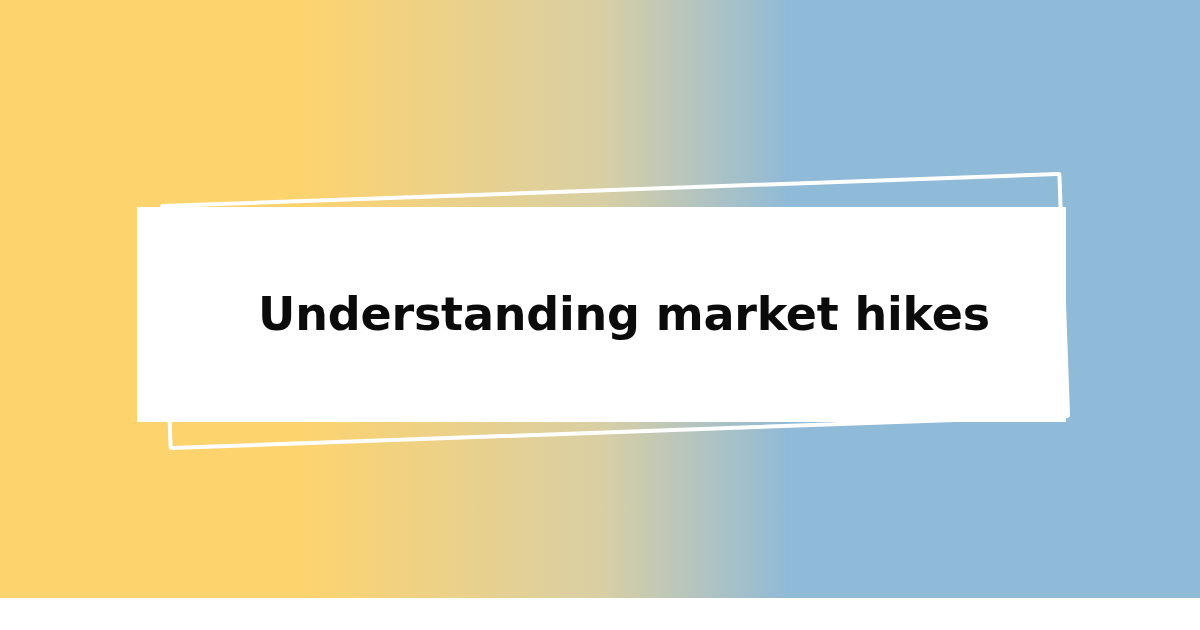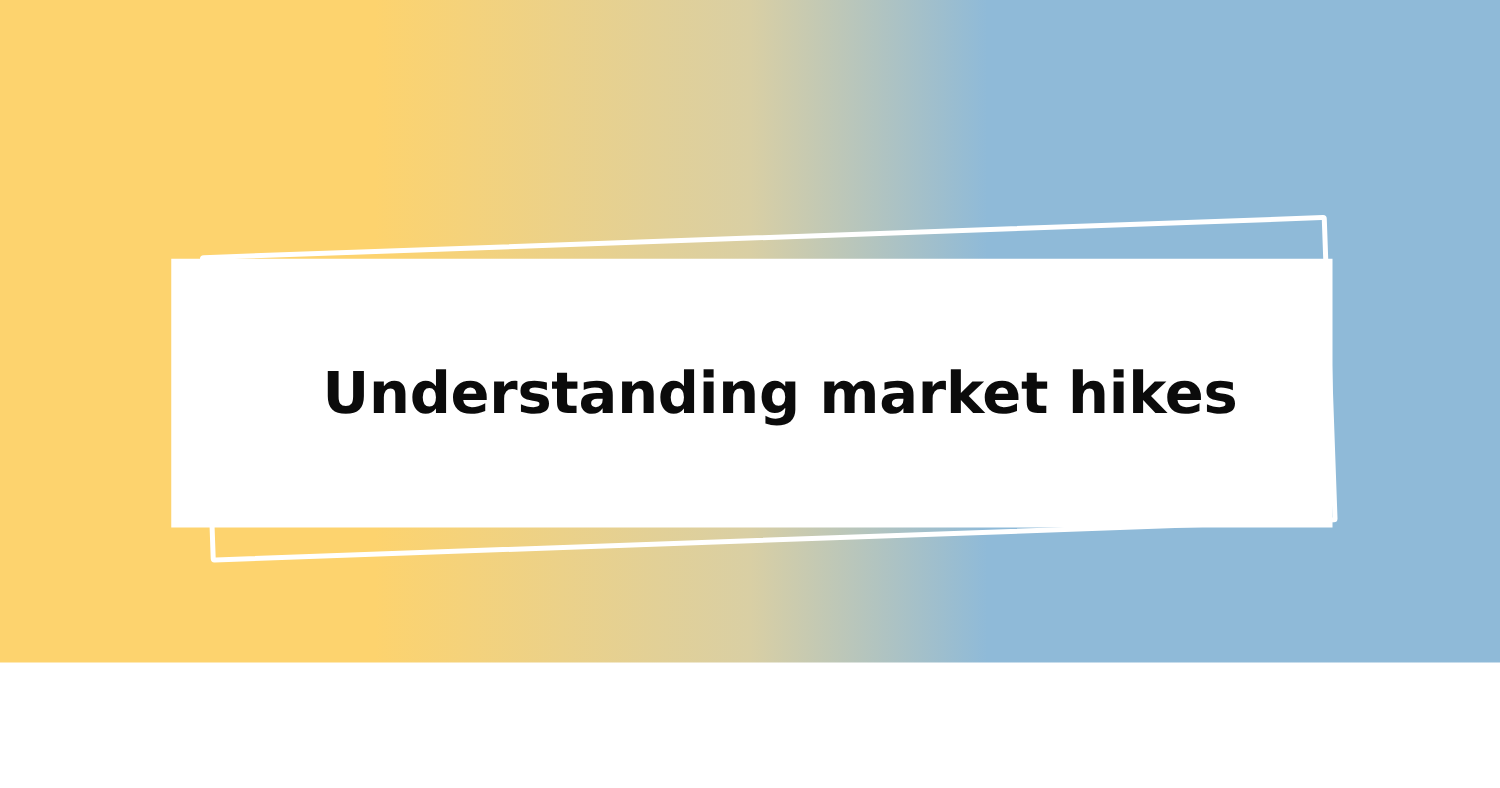--- a/index.html
+++ b/index.html
@@ -9,21 +9,21 @@
   body {
     width: 1200px;
     height: 630px;
     overflow: hidden;
     font-family: "DejaVu Sans", sans-serif;
   }
 
   #banner {
     position: relative;
     width: 1200px;
-    height: 530px;
+    height: 598px;
     background: linear-gradient(
       to right,
       #fdd36e 0px,
       #fdd36e 300px,
       #d9cfa4 600px,
       #8fbad8 790px,
       #8fbad8 1200px
     );
     overflow: hidden;
   }

